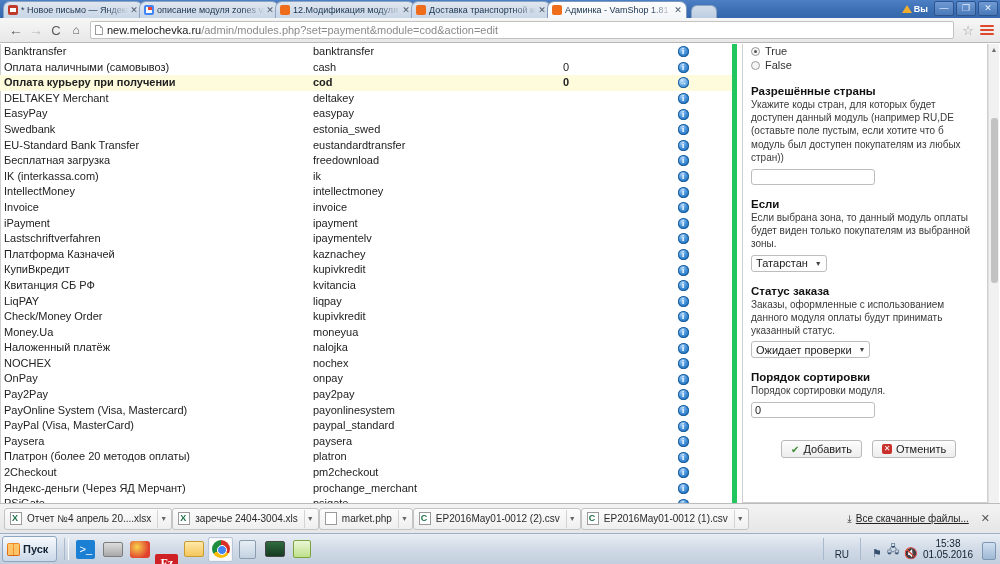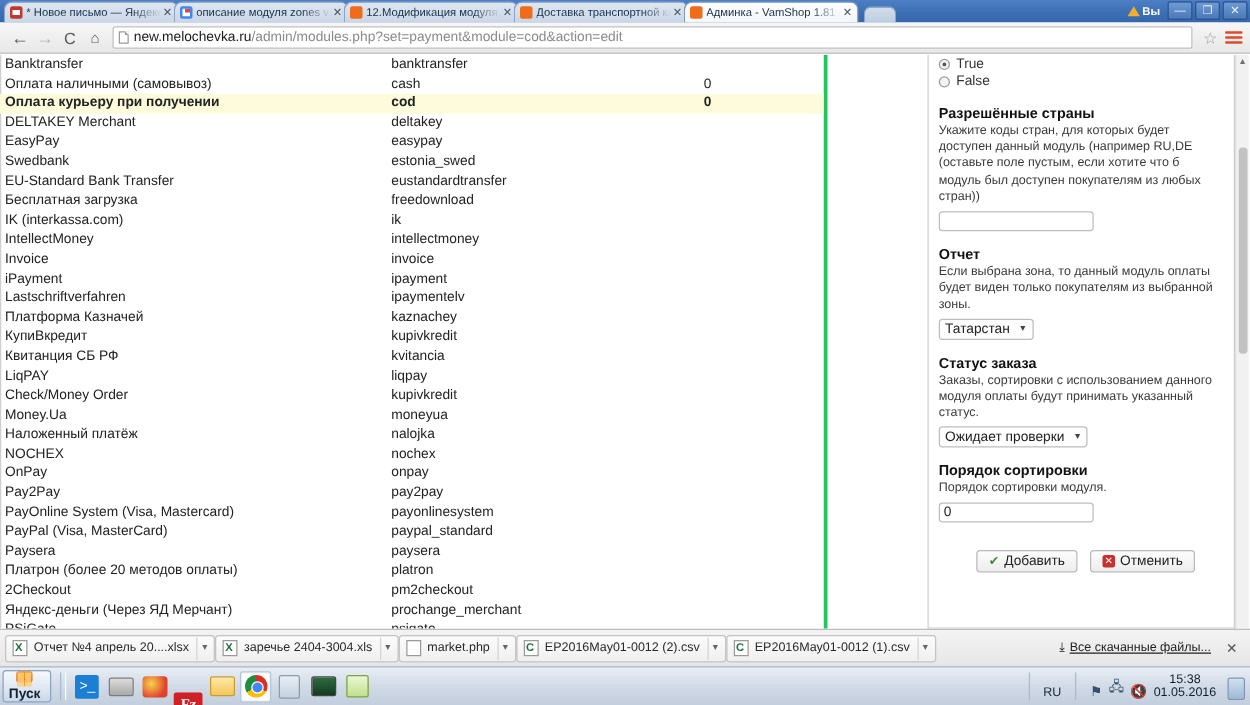--- a/index.html
+++ b/index.html
@@ -107,22 +107,22 @@
   .star { font-size: 13px; color: #9a9a9a; margin: 0 6px 0 2px; }
   .hamburger { width: 14px; display: flex; flex-direction: column; gap: 2px; }
   .hamburger i { display:block; height: 2px; background: #e04a2a; border-radius: 1px; }
 
   
   .page {
     position: absolute; left: 0; top: 44px; width: 1000px; height: 459px;
     background: #fff; overflow: hidden;
   }
   .modlist {
-    position: absolute; left: 0; top: 0; width: 662px; height: 459px;
-    border-right: 3px solid #22c55e;
+    position: absolute; left: 0; top: 0; width: 737px; height: 459px;
+    border-right: 5px solid #22c55e;
     overflow: hidden;
   }
   .mrow {
     position: relative; height: 15.6px; display: flex; align-items: center;
     font-size: 11px; color: #222; line-height: 15.6px;
   }
   .mrow.sel { background: #fdfbdc; font-weight: bold; }
   .mrow .mname { width: 313px; flex: 0 0 313px; padding-left: 4px; white-space: nowrap; overflow: hidden; }
   .mrow .mcode { width: 250px; flex: 0 0 250px; white-space: nowrap; overflow: hidden; }
   .mrow .mval  { width: 100px; flex: 0 0 100px; text-align: left; }
@@ -230,21 +230,21 @@
     position: absolute; left: 0; top: 533px; width: 1000px; height: 31px;
     background: linear-gradient(#e9eef4, #d3dce8 45%, #c2cedd);
     border-top: 1px solid #9fb0c6;
     display: flex; align-items: center;
   }
   .startbtn {
     height: 26px; margin: 0 3px 0 2px; padding: 0 8px 0 4px;
     display: flex; align-items: center; gap: 3px;
     background: linear-gradient(#f6f9fc, #dde6f1 60%, #cbd8e8);
     border: 1px solid #8ea5bf; border-radius: 3px;
-    font-size: 11px; color: #123; font-weight: bold; flex-direction: column;
+    font-size: 11px; color: #123; font-weight: bold;
   }
   .winlogo {
     width: 13px; height: 13px;
     background:
       linear-gradient(#f08a24, #d9620c);
     border-radius: 2px;
     position: relative;
   }
   .winlogo:after {
     content:""; position:absolute; left:1px; top:1px; width:11px; height:11px;
@@ -615,31 +615,31 @@
           <span>False</span>
         </div>
 
         <div class="sec">
           <h3>Разрешённые страны</h3>
           <p>Укажите коды стран, для которых будет доступен данный модуль (например RU,DE (оставьте поле пустым, если хотите что б модуль был доступен покупателям из любых стран))</p>
           <input class="txtinput" type="text" value="" style="">
         </div>
 
         <div class="sec">
-          <h3>Отчет</h3>
+          <h3>Если</h3>
           <p>Если выбрана зона, то данный модуль оплаты будет виден только покупателям из выбранной зоны.</p>
           <div class="selbox">
             <span>Татарстан</span>
             <span class="caret">▼</span>
           </div>
         </div>
 
         <div class="sec">
           <h3>Статус заказа</h3>
-          <p>Заказы, сортировки с использованием данного модуля оплаты будут принимать указанный статус.</p>
+          <p>Заказы, оформленные с использованием данного модуля оплаты будут принимать указанный статус.</p>
           <div class="selbox">
             <span>Ожидает проверки</span>
             <span class="caret">▼</span>
           </div>
         </div>
 
         <div class="sec">
           <h3>Порядок сортировки</h3>
           <p>Порядок сортировки модуля.</p>
           <input class="txtinput" type="text" value="0" style="">

